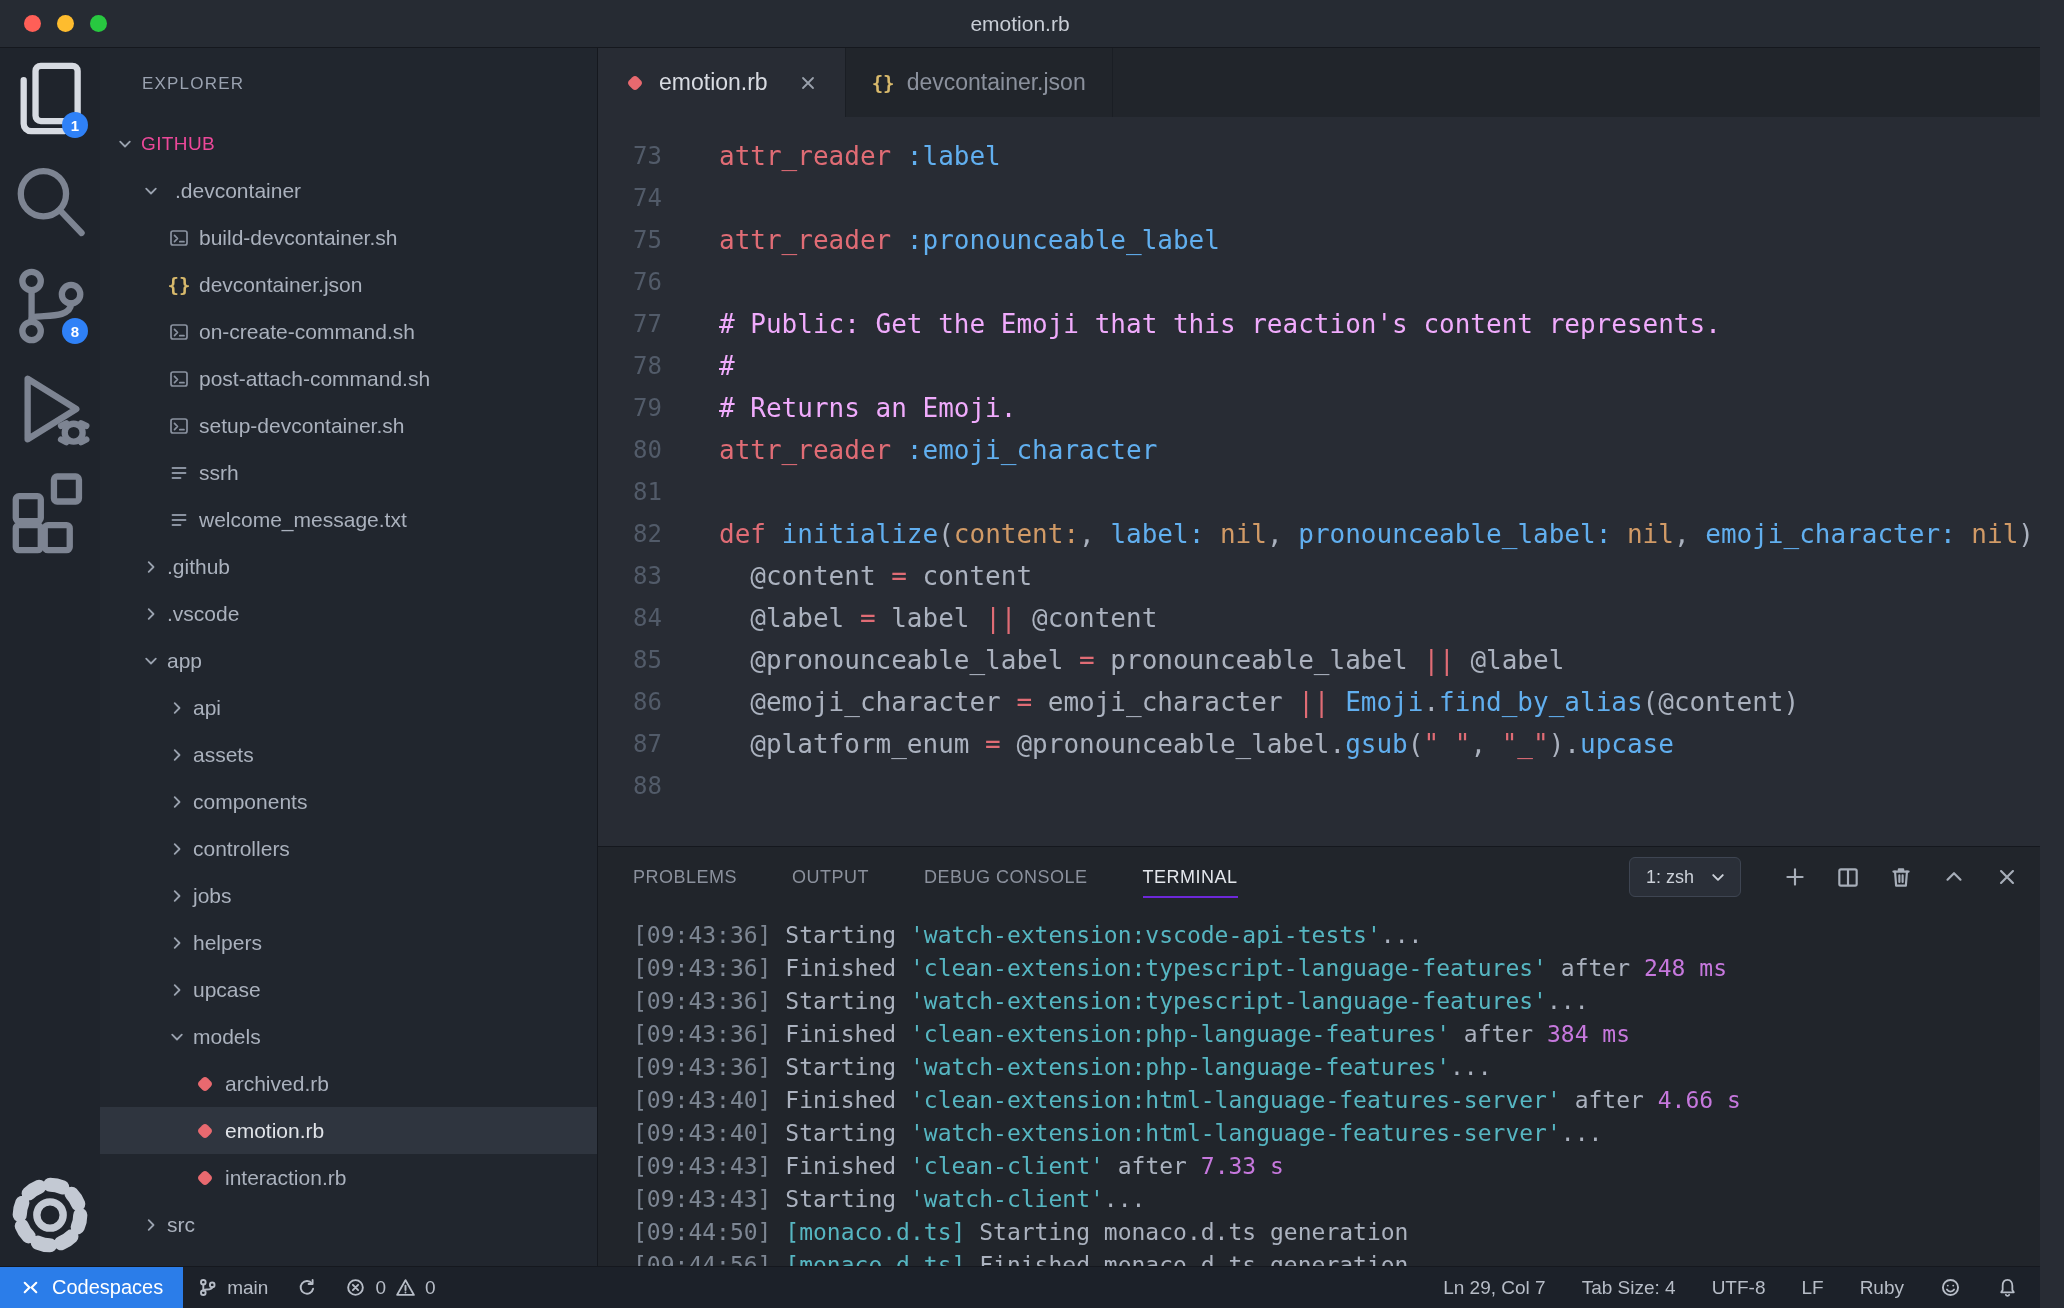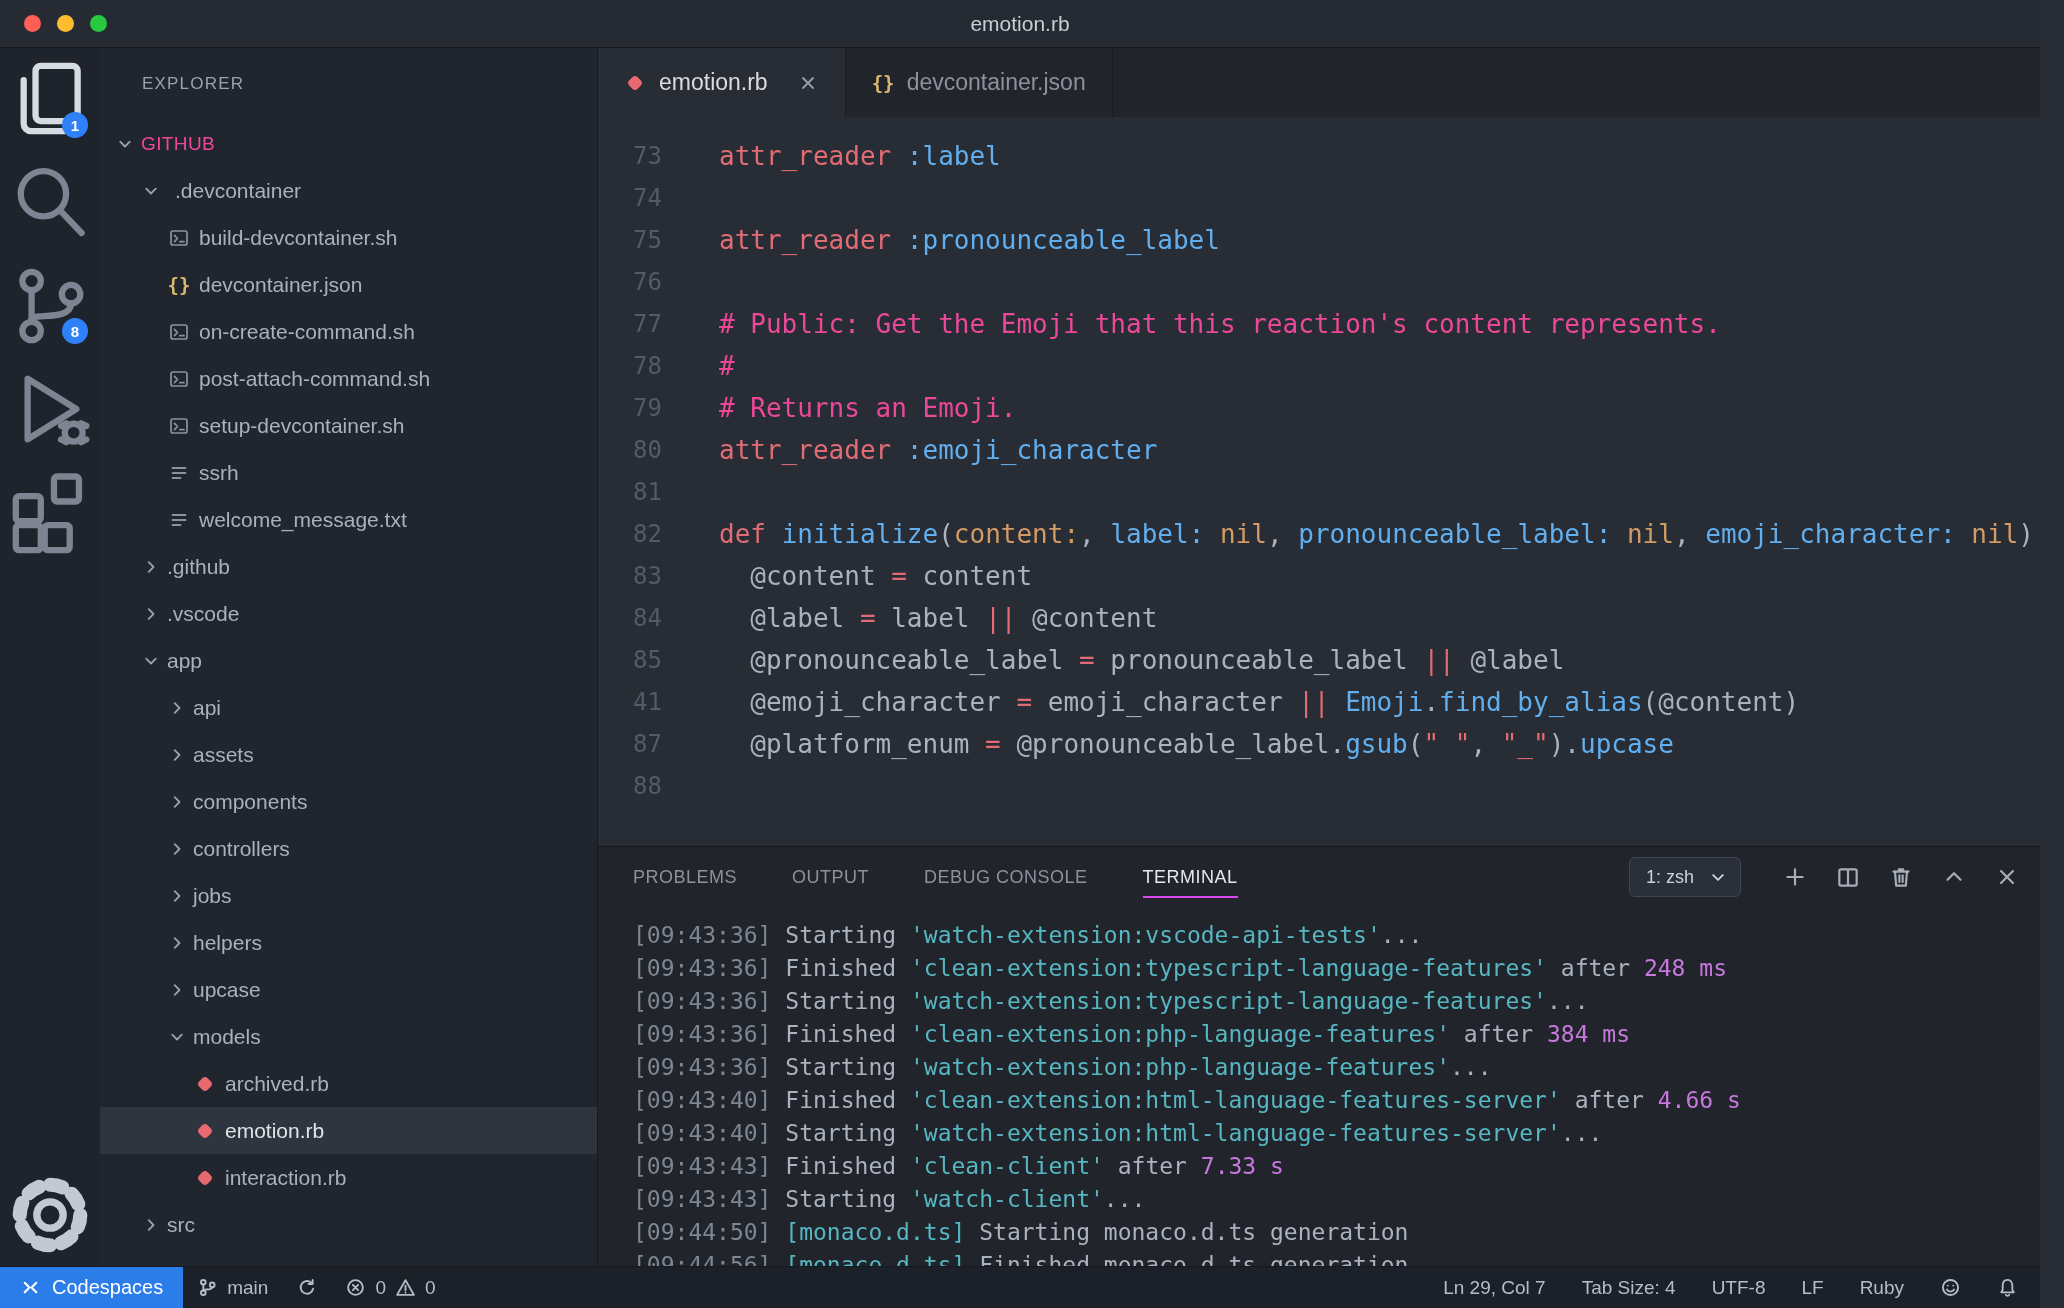--- a/index.html
+++ b/index.html
@@ -44,27 +44,27 @@
   .tab-icon{width:22px;height:22px;display:flex;}
   .tab-icon svg{width:22px;height:22px;}
   .tab-close{width:22px;height:22px;margin-left:16px;color:#9aa1ac;}
   .tab-close svg{width:22px;height:22px;}
 
   .editor{flex:0 0 711px;padding-top:18px;font-family:"DejaVu Sans Mono","Liberation Mono",monospace;font-size:26px;overflow:hidden;cursor:text;}
   .code-line{display:flex;height:42px;line-height:42px;}
   .ln{flex:0 0 64px;text-align:right;color:#525b69;font-size:24px;}
   .code{padding-left:57px;white-space:pre;}
 
-  .tk-r{color:#e06c75;} .tk-b{color:#61afef;} .tk-o{color:#d19a66;} .tk-c{color:#ec4899;} .tk-f{color:#abb2bf;}
+  .tk-r{color:#e06c75;} .tk-b{color:#61afef;} .tk-o{color:#d19a66;} .tk-c{color:#f0abfc;} .tk-f{color:#abb2bf;}
   .tk-d{color:#7d8693;} .tk-s{color:#56b6c2;} .tk-m{color:#c678dd;}
 
   .panel{flex:1;background:#21252b;border-top:1px solid #15181e;display:flex;flex-direction:column;min-height:0;}
   .panel-head{flex:0 0 60px;display:flex;align-items:center;padding:0 20px 0 35px;}
   .ptab{margin-right:55px;font-size:18px;letter-spacing:.5px;color:#8b919d;cursor:pointer;}
-  .ptab.active .ptab-label{color:#e4e7ec;border-bottom:2px solid #d946ef;padding-bottom:9px;}
+  .ptab.active .ptab-label{color:#e4e7ec;border-bottom:2px solid #6d28d9;padding-bottom:9px;}
   .panel-actions{margin-left:auto;display:flex;align-items:center;gap:27px;color:#a7aeb9;}
   .shell-select{height:38px;display:flex;align-items:center;gap:14px;padding:0 12px 0 16px;background:#2a2f38;border:1px solid #3e4552;border-radius:6px;
     font-size:18px;color:#ccd1d9;margin-right:14px;cursor:pointer;}
   .shell-select .ic{width:20px;height:20px;}
   .pa-btn{width:26px;height:26px;cursor:pointer;}
   .pa-btn svg{width:26px;height:26px;}
 
   .terminal{flex:1;padding:12px 0 0 35px;font-family:"DejaVu Sans Mono","Liberation Mono",monospace;font-size:23px;overflow:hidden;}
   .tline{height:33px;line-height:33px;white-space:pre;}
 
@@ -424,21 +424,21 @@
           </div>
           <div class="code-line">
             <span class="ln">84</span>
             <span class="code"><span class="tk-f">  @label </span><span class="tk-r">=</span><span class="tk-f"> label </span><span class="tk-r">||</span><span class="tk-f"> @content</span></span>
           </div>
           <div class="code-line">
             <span class="ln">85</span>
             <span class="code"><span class="tk-f">  @pronounceable_label </span><span class="tk-r">=</span><span class="tk-f"> pronounceable_label </span><span class="tk-r">||</span><span class="tk-f"> @label</span></span>
           </div>
           <div class="code-line">
-            <span class="ln">41</span>
+            <span class="ln">86</span>
             <span class="code"><span class="tk-f">  @emoji_character </span><span class="tk-r">=</span><span class="tk-f"> emoji_character </span><span class="tk-r">||</span><span class="tk-f"> </span><span class="tk-b">Emoji</span><span class="tk-f">.</span><span class="tk-b">find_by_alias</span><span class="tk-f">(@content)</span></span>
           </div>
           <div class="code-line">
             <span class="ln">87</span>
             <span class="code"><span class="tk-f">  @platform_enum </span><span class="tk-r">=</span><span class="tk-f"> @pronounceable_label.</span><span class="tk-b">gsub</span><span class="tk-f">(</span><span class="tk-r">" "</span><span class="tk-f">, </span><span class="tk-r">"_"</span><span class="tk-f">).</span><span class="tk-b">upcase</span></span>
           </div>
           <div class="code-line">
             <span class="ln">88</span>
             <span class="code"></span>
           </div>

